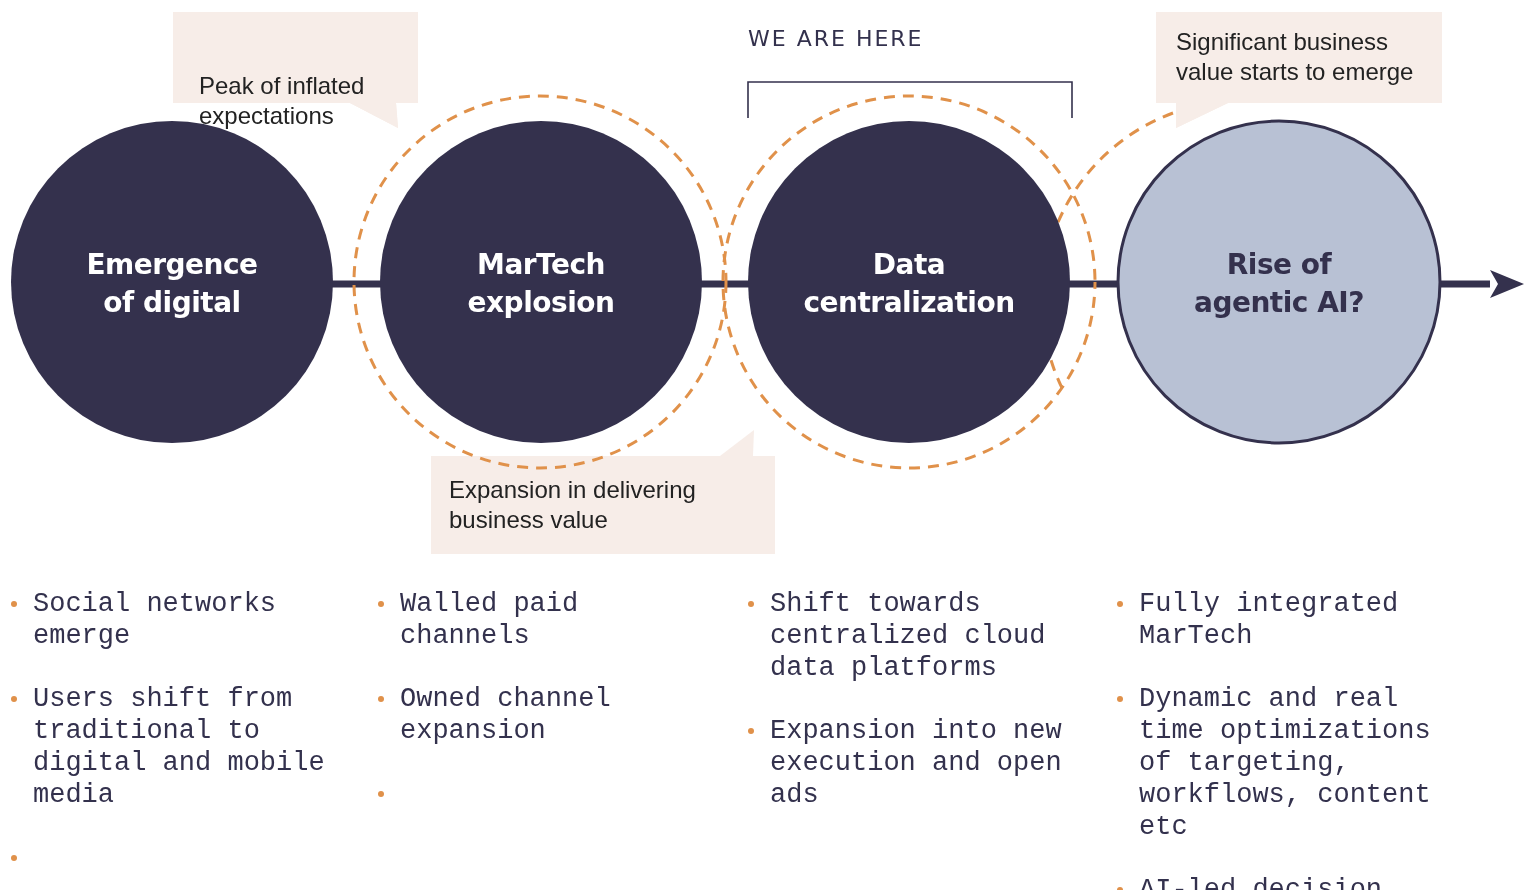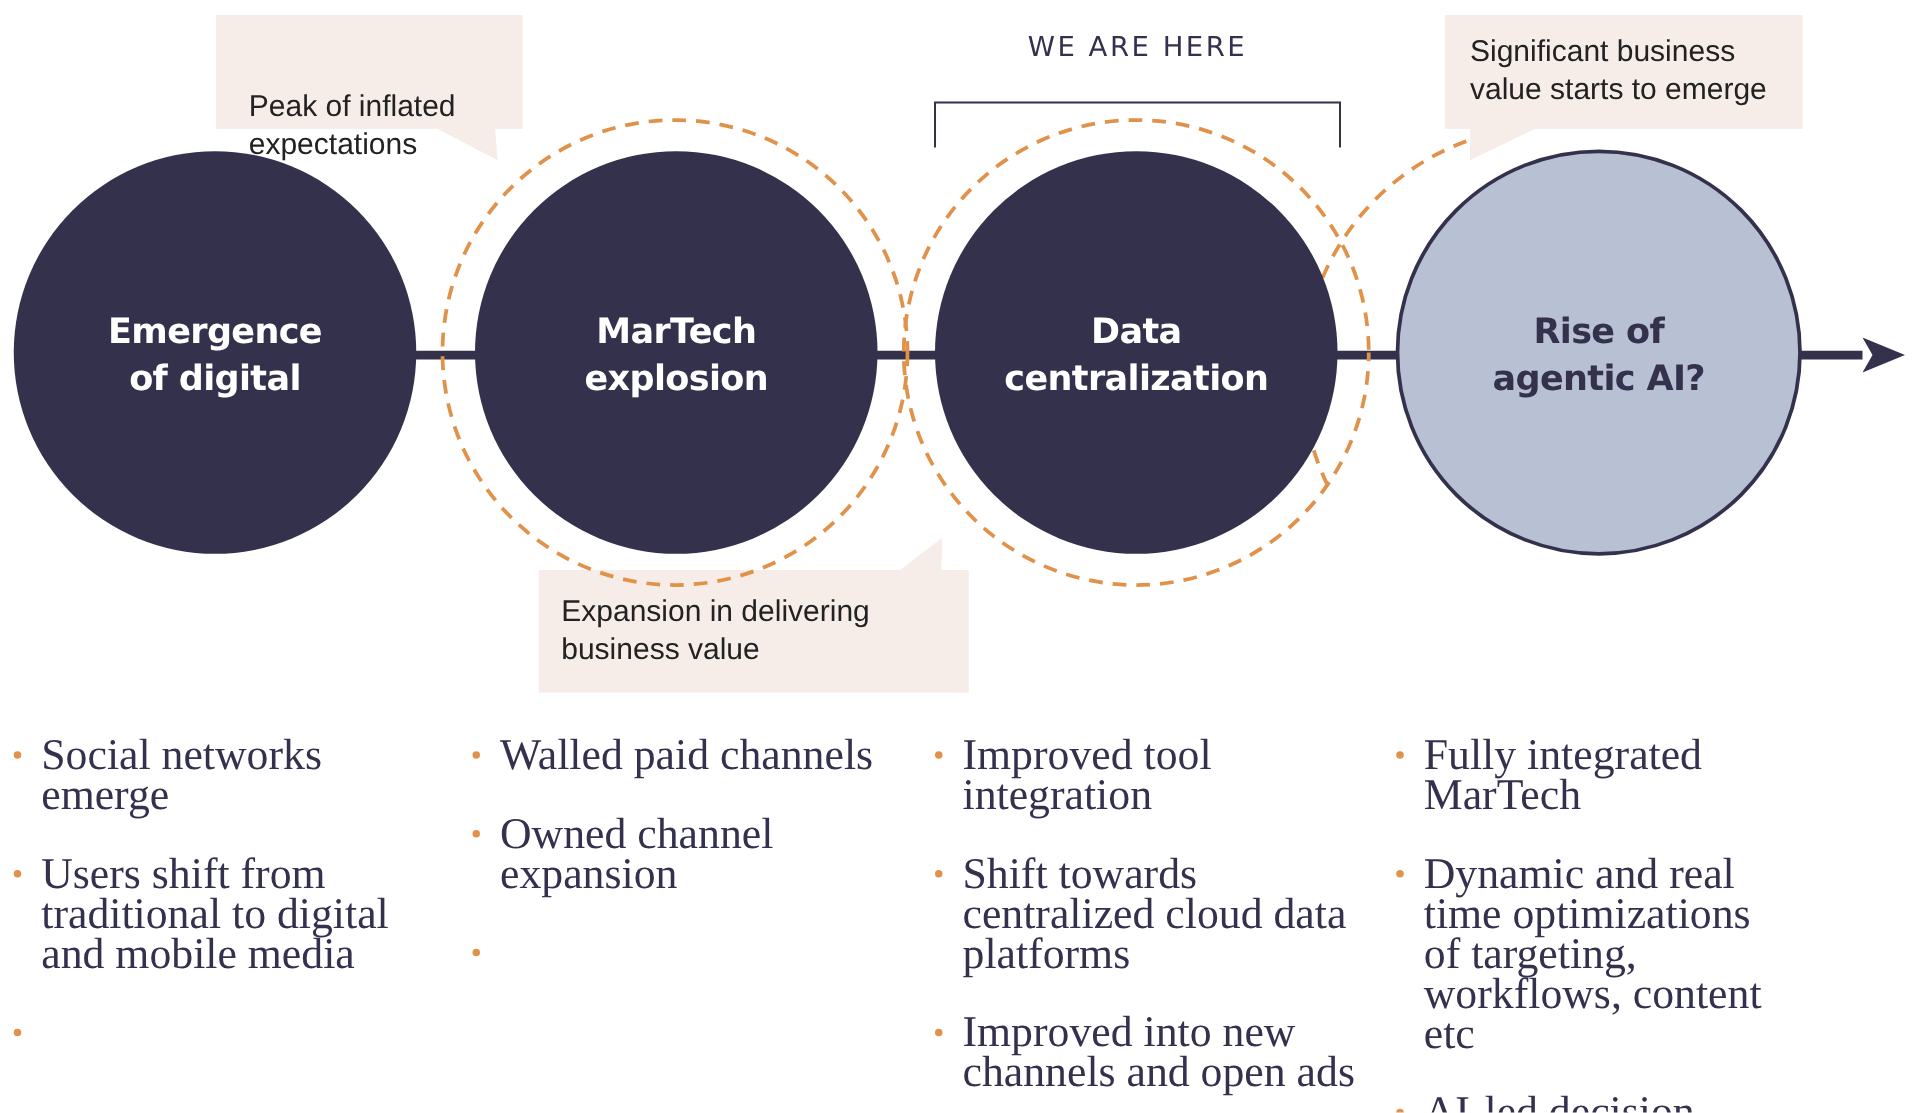--- a/index.html
+++ b/index.html
@@ -38,39 +38,38 @@
       font-size: 28px;
       line-height: 38px;
       letter-spacing: -0.5px;
       white-space: pre-line;
     }
     .here-label {
       position: absolute;
       left: 748px;
       top: 26px;
       width: 324px;
-      text-align: center;
       font-family: "DejaVu Sans", sans-serif;
       font-size: 22px;
       letter-spacing: 2px;
       color: #33314d;
     }
     .bullet-col {
       position: absolute;
       top: 588px;
       width: 370px;
       margin: 0;
       padding: 0;
       list-style: none;
     }
     .bullet-col li {
       position: relative;
       padding-left: 22px;
-      font-family: Liberation Serif, serif;
-      font-size: 35px;
+      font-family: Liberation Mono, monospace;
+      font-size: 27px;
       line-height: 32px;
       color: #33314d;
       margin-bottom: 31px;
     }
     .bullet-col li .dot {
       position: absolute;
       left: 0;
       top: 13px;
       width: 6px;
       height: 6px;
@@ -138,21 +137,20 @@
   <li><span class="dot"></span><span>Social networks emerge</span></li>
   <li><span class="dot"></span><span>Users shift from traditional to digital and mobile media</span></li>
   <li><span class="dot"></span></li>
 </ul>
 <ul class="bullet-col" style="left:378px; width:330px;">
   <li><span class="dot"></span><span>Walled paid channels</span></li>
   <li><span class="dot"></span><span>Owned channel expansion</span></li>
   <li><span class="dot"></span></li>
 </ul>
 <ul class="bullet-col" style="left:748px; width:340px;">
-  <li><span class="dot"></span><span>Improved tool integration</span></li>
   <li><span class="dot"></span><span>Shift towards centralized cloud data platforms</span></li>
-  <li><span class="dot"></span><span>Improved into new channels and open ads</span></li>
+  <li><span class="dot"></span><span>Expansion into new execution and open ads</span></li>
 </ul>
 <ul class="bullet-col" style="left:1117px; width:320px;">
   <li><span class="dot"></span><span>Fully integrated MarTech</span></li>
   <li><span class="dot"></span><span>Dynamic and real time optimizations of targeting, workflows, content etc</span></li>
   <li><span class="dot"></span><span>AI-led decision execution</span></li>
 </ul>
 
 </body></html>

